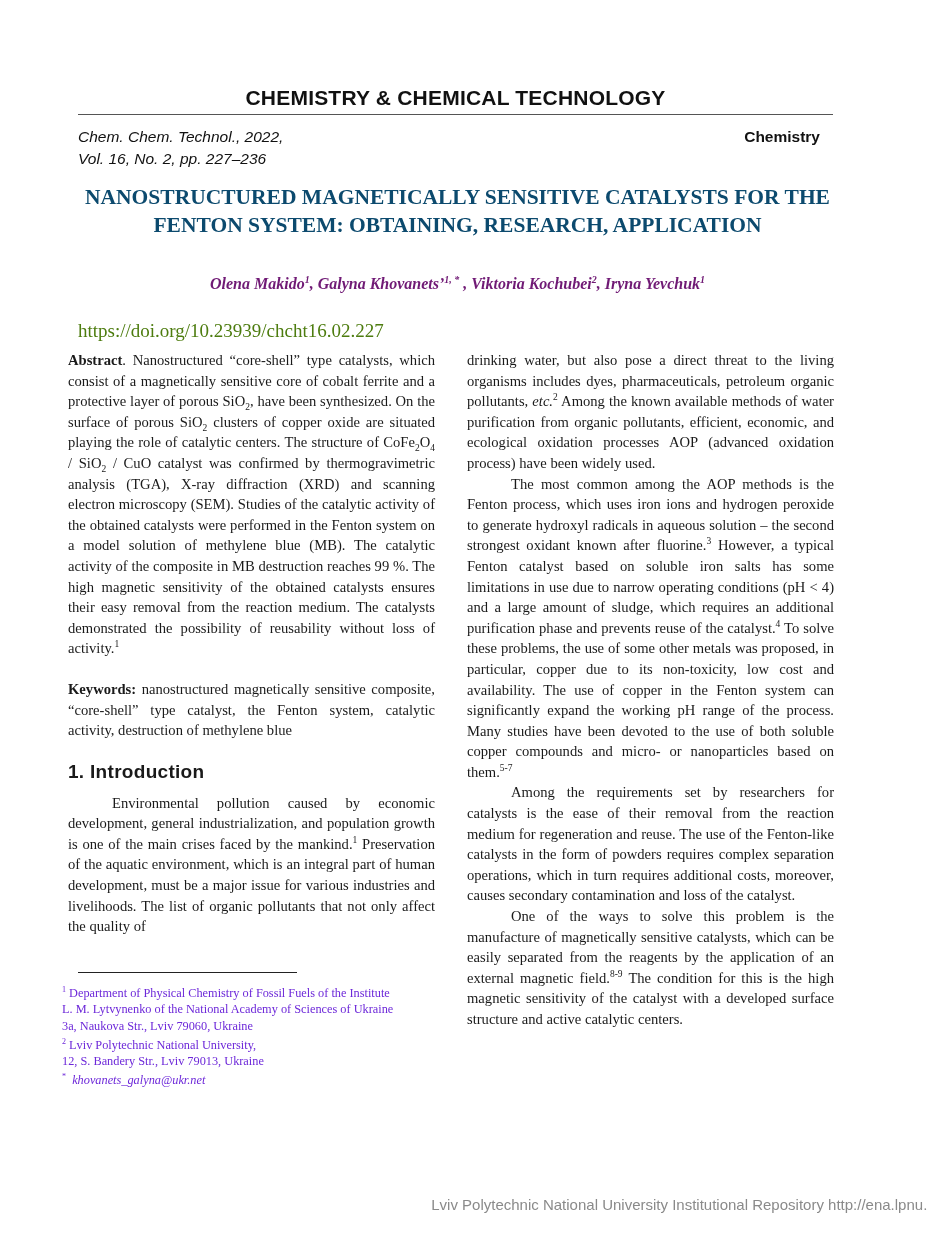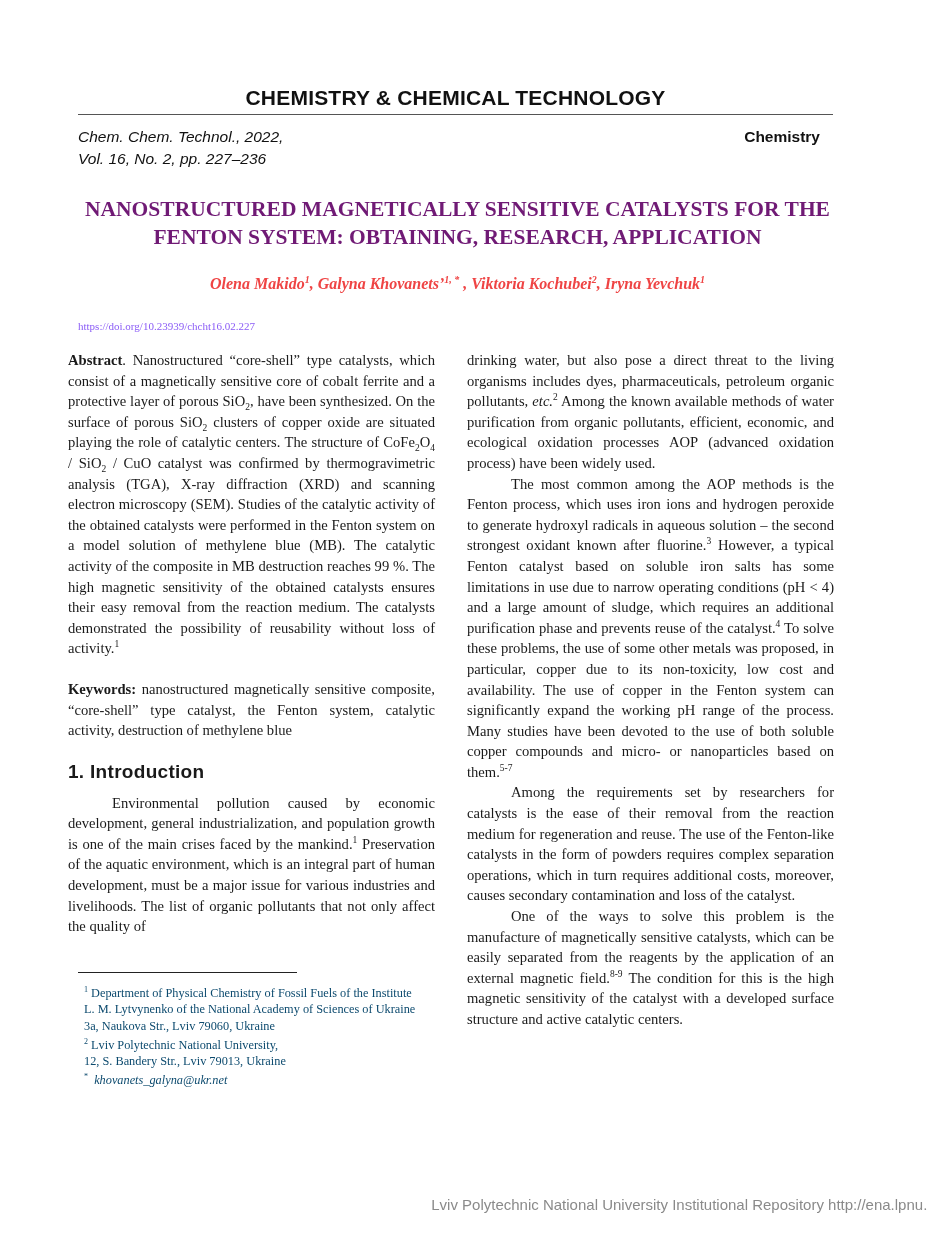--- a/index.html
+++ b/index.html
@@ -13,49 +13,49 @@
   .citation {
     position: absolute; left: 78px; top: 126px; font-family: "Liberation Sans", sans-serif;
     font-style: italic; font-size: 15.5px; line-height: 22px; color: #111;
   }
   .section-label {
     position: absolute; right: 108px; top: 126px; font-family: "Liberation Sans", sans-serif;
     font-weight: bold; font-size: 15.5px; line-height: 22px; color: #111;
   }
   .title {
     position: absolute; left: 70px; top: 183px; width: 775px; text-align: center;
-    font-family: "Liberation Serif", serif; font-weight: bold; font-size: 21.5px; line-height: 28px; color: #701a75; margin-top: 12px;
+    font-family: "Liberation Serif", serif; font-weight: bold; font-size: 21.5px; line-height: 28px; color: #0c4a6e;
   }
   .authors {
     position: absolute; left: 100px; top: 274px; width: 715px; text-align: center;
-    font-family: "Liberation Serif", serif; font-weight: bold; font-style: italic; font-size: 16px; color: #ef4444;
+    font-family: "Liberation Serif", serif; font-weight: bold; font-style: italic; font-size: 16px; color: #701a75;
   }
   .authors sup { font-size: 10px; }
   .doi {
-    position: absolute; left: 78px; top: 320px; font-family: "Liberation Serif", serif; font-size: 11px; color: #8b5cf6;
+    position: absolute; left: 78px; top: 320px; font-family: "Liberation Serif", serif; font-size: 19px; color: #4d7c0f;
   }
   .col {
     position: absolute; top: 350px; width: 367px;
     font-family: "Liberation Serif", serif; font-size: 14.6px; line-height: 20.6px; color: #1a1a1a;
     text-align: justify;
   }
   .col-left { left: 68px; }
   .col-right { left: 467px; }
   .col p { margin: 0; }
   .col sub, .col sup { font-size: 9.5px; line-height: 0; }
   .indent { text-indent: 44px; }
   .kw { margin-top: 20px !important; }
   .section-heading {
     font-family: "Liberation Sans", sans-serif; font-weight: bold; font-size: 19px;
     margin: 19px 0 9px 0 !important; line-height: 24px; text-align: left; letter-spacing: 0.3px;
   }
   .footnote-rule { position: absolute; left: 78px; top: 972px; width: 219px; height: 1px; background: #222; }
   .footnotes {
-    position: absolute; left: 84px; top: 982px; width: 380px;
-    font-family: "Liberation Serif", serif; font-size: 12.3px; line-height: 16.2px; color: #0c4a6e;
+    position: absolute; left: 62px; top: 982px; width: 380px;
+    font-family: "Liberation Serif", serif; font-size: 12.3px; line-height: 16.2px; color: #6d28d9;
   }
   .footnotes div { white-space: nowrap; }
   .footnotes sup { font-size: 8px; }
   .footnotes .email { font-style: italic; }
   .repo-footer {
     position: absolute; left: 0; top: 1196px; width: 928px; text-align: right;
     font-family: "Liberation Sans", sans-serif; font-size: 15px; color: #8a8a8a; padding-left: 16px;
   }
 </style>
 </head>

